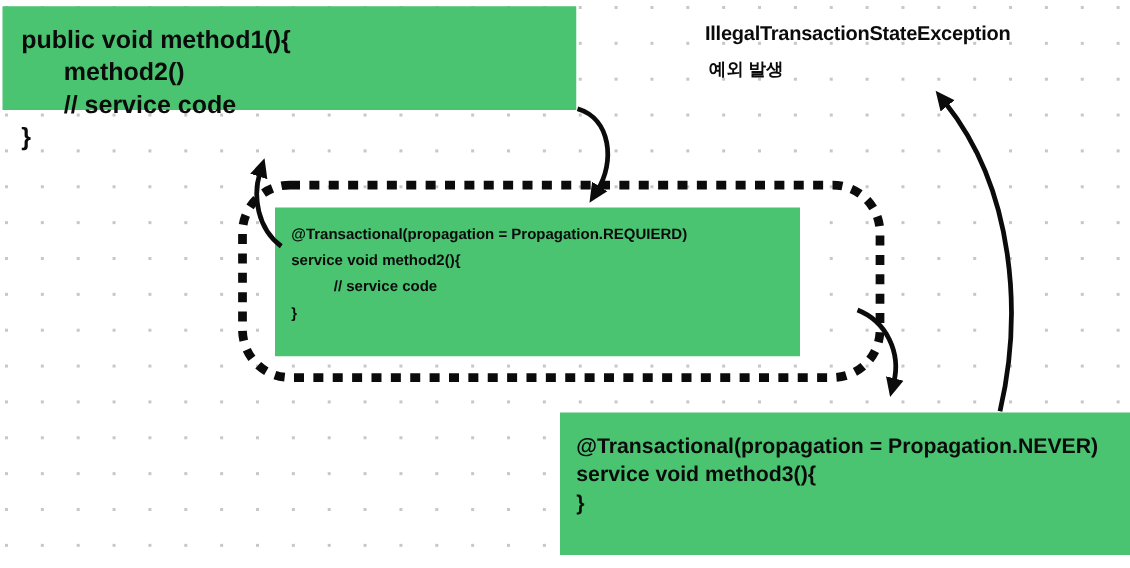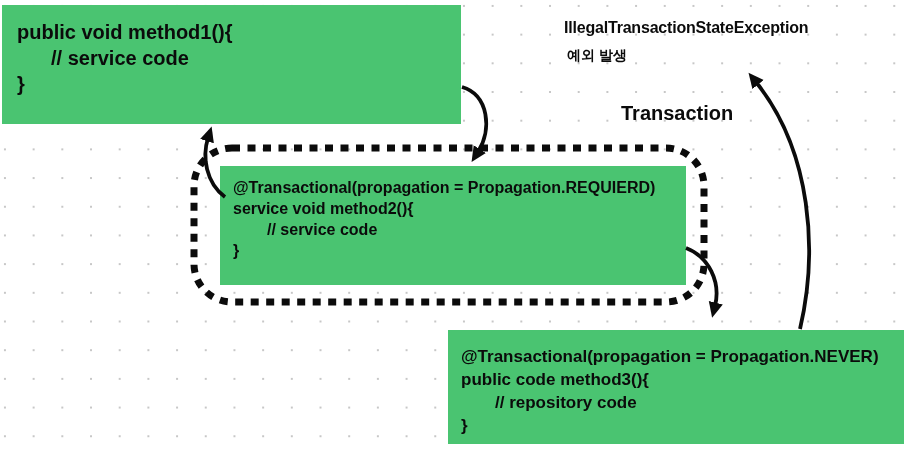--- a/index.html
+++ b/index.html
@@ -23,22 +23,22 @@
     z-index:5;pointer-events:none;
   }
   .code-box{
     position:absolute;
     background:var(--box-green);
     color:var(--ink);
     font-weight:700;
     z-index:2;
     white-space:nowrap;
   }
-  .box1{left:2px;top:5px;width:459px;height:119px;padding:14px 0 0 15px;font-size:20px;line-height:26px;}
-  .box2{left:220px;top:166px;width:466px;height:119px;padding:11px 15px 0 13px;font-size:16px;line-height:21px;}
+  .box1{left:2px;top:5px;width:459px;height:83px;padding:14px 0 0 15px;font-size:20px;line-height:26px;}
+  .box2{left:220px;top:166px;width:420px;height:119px;padding:11px 15px 0 13px;font-size:12px;line-height:21px;}
   .box3{left:448px;top:330px;width:456px;height:114px;padding:15px 0 0 13px;font-size:17px;line-height:23px;}
   .ind{padding-left:34px;}
   .label{position:absolute;color:var(--ink);z-index:3;white-space:nowrap;}
   .exc-title{left:564px;top:19px;font-size:16px;font-weight:700;letter-spacing:-0.2px;}
   .exc-sub{left:567px;top:47px;font-size:14px;font-weight:700;}
   .tx-label{left:621px;top:102px;font-size:20px;font-weight:700;}
 </style>
 </head>
 <body>
 
@@ -57,35 +57,34 @@
 
     <path d="M 225 197 C 206 183 202 157 208 138" fill="none" stroke="#0b0b0b" stroke-width="3.8" marker-end="url(#ah)"></path>
 
     <path d="M 686 248 C 709 257 721 282 715 306" fill="none" stroke="#0b0b0b" stroke-width="3.8" marker-end="url(#ah)"></path>
 
     <path d="M 800 329 C 818 252 812 152 756 82" fill="none" stroke="#0b0b0b" stroke-width="3.8" marker-end="url(#ah)"></path>
   </svg>
 
   <div class="code-box box1">
     <div class="line">public void method1(){</div>
+    <div class="line ind">method2()</div>
     <div class="line ind">// service code</div>
     <div class="line">}</div>
   </div>
 
   <div class="code-box box2">
     <div class="line">@Transactional(propagation = Propagation.REQUIERD)</div>
     <div class="line">service void method2(){</div>
     <div class="line ind">// service code</div>
     <div class="line">}</div>
   </div>
 
   <div class="code-box box3">
     <div class="line">@Transactional(propagation = Propagation.NEVER)</div>
-    <div class="line">public code method3(){</div>
-    <div class="line ind">// repository code</div>
+    <div class="line">service void method3(){</div>
     <div class="line">}</div>
   </div>
 
   <div class="label exc-title">IllegalTransactionStateException</div>
   <div class="label exc-sub">예외 발생</div>
-  <div class="label tx-label">Transaction</div>
 
 </div>
 
 </body></html>

